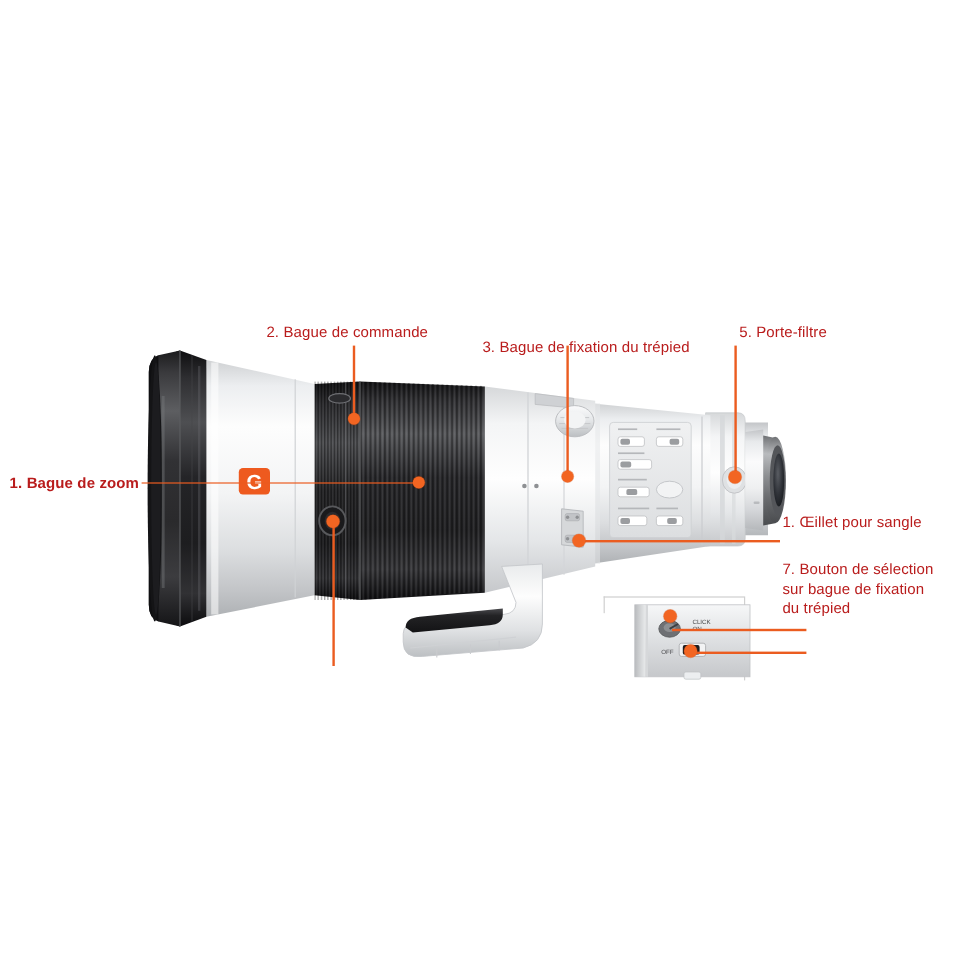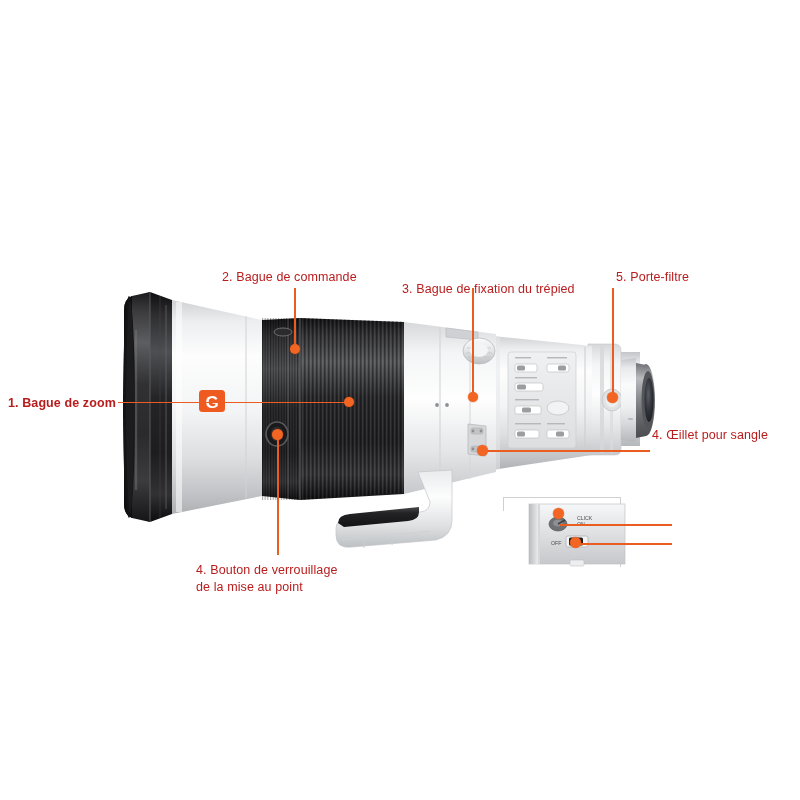--- a/index.html
+++ b/index.html
@@ -347,22 +347,23 @@
 
   <div class="lead-h" style="left:578px; top:543px; width:94px;"></div>
   <div class="dot" style="left:570px; top:537px; width:11px; height:11px;"></div>
 
   <div class="callout" style="left:8px; top:395px;font-weight:bold;">1. Bague de zoom</div>
 
   <div class="callout" style="left:222px; top:269px;">2. Bague de commande</div>
 
   <div class="callout" style="left:402px; top:269px;margin-top:12px;">3. Bague de fixation du trépied</div>
 
-  <div class="callout" style="left:196px; top:562px;">4. Bouton de verrouillage
-de la mise au point</div>
 
   <div class="callout" style="left:616px; top:269px;">5. Porte-filtre</div>
 
-  <div class="callout" style="left:652px; top:427px;">4. Œillet pour sangle</div>
-
+  <div class="callout" style="left:652px; top:427px;">1. Œillet pour sangle</div>
+
+  <div class="callout" style="left:652px; top:466px;">7. Bouton de sélection
+sur bague de fixation
+du trépied</div>
 
 
 </div>
 
 </body></html>

